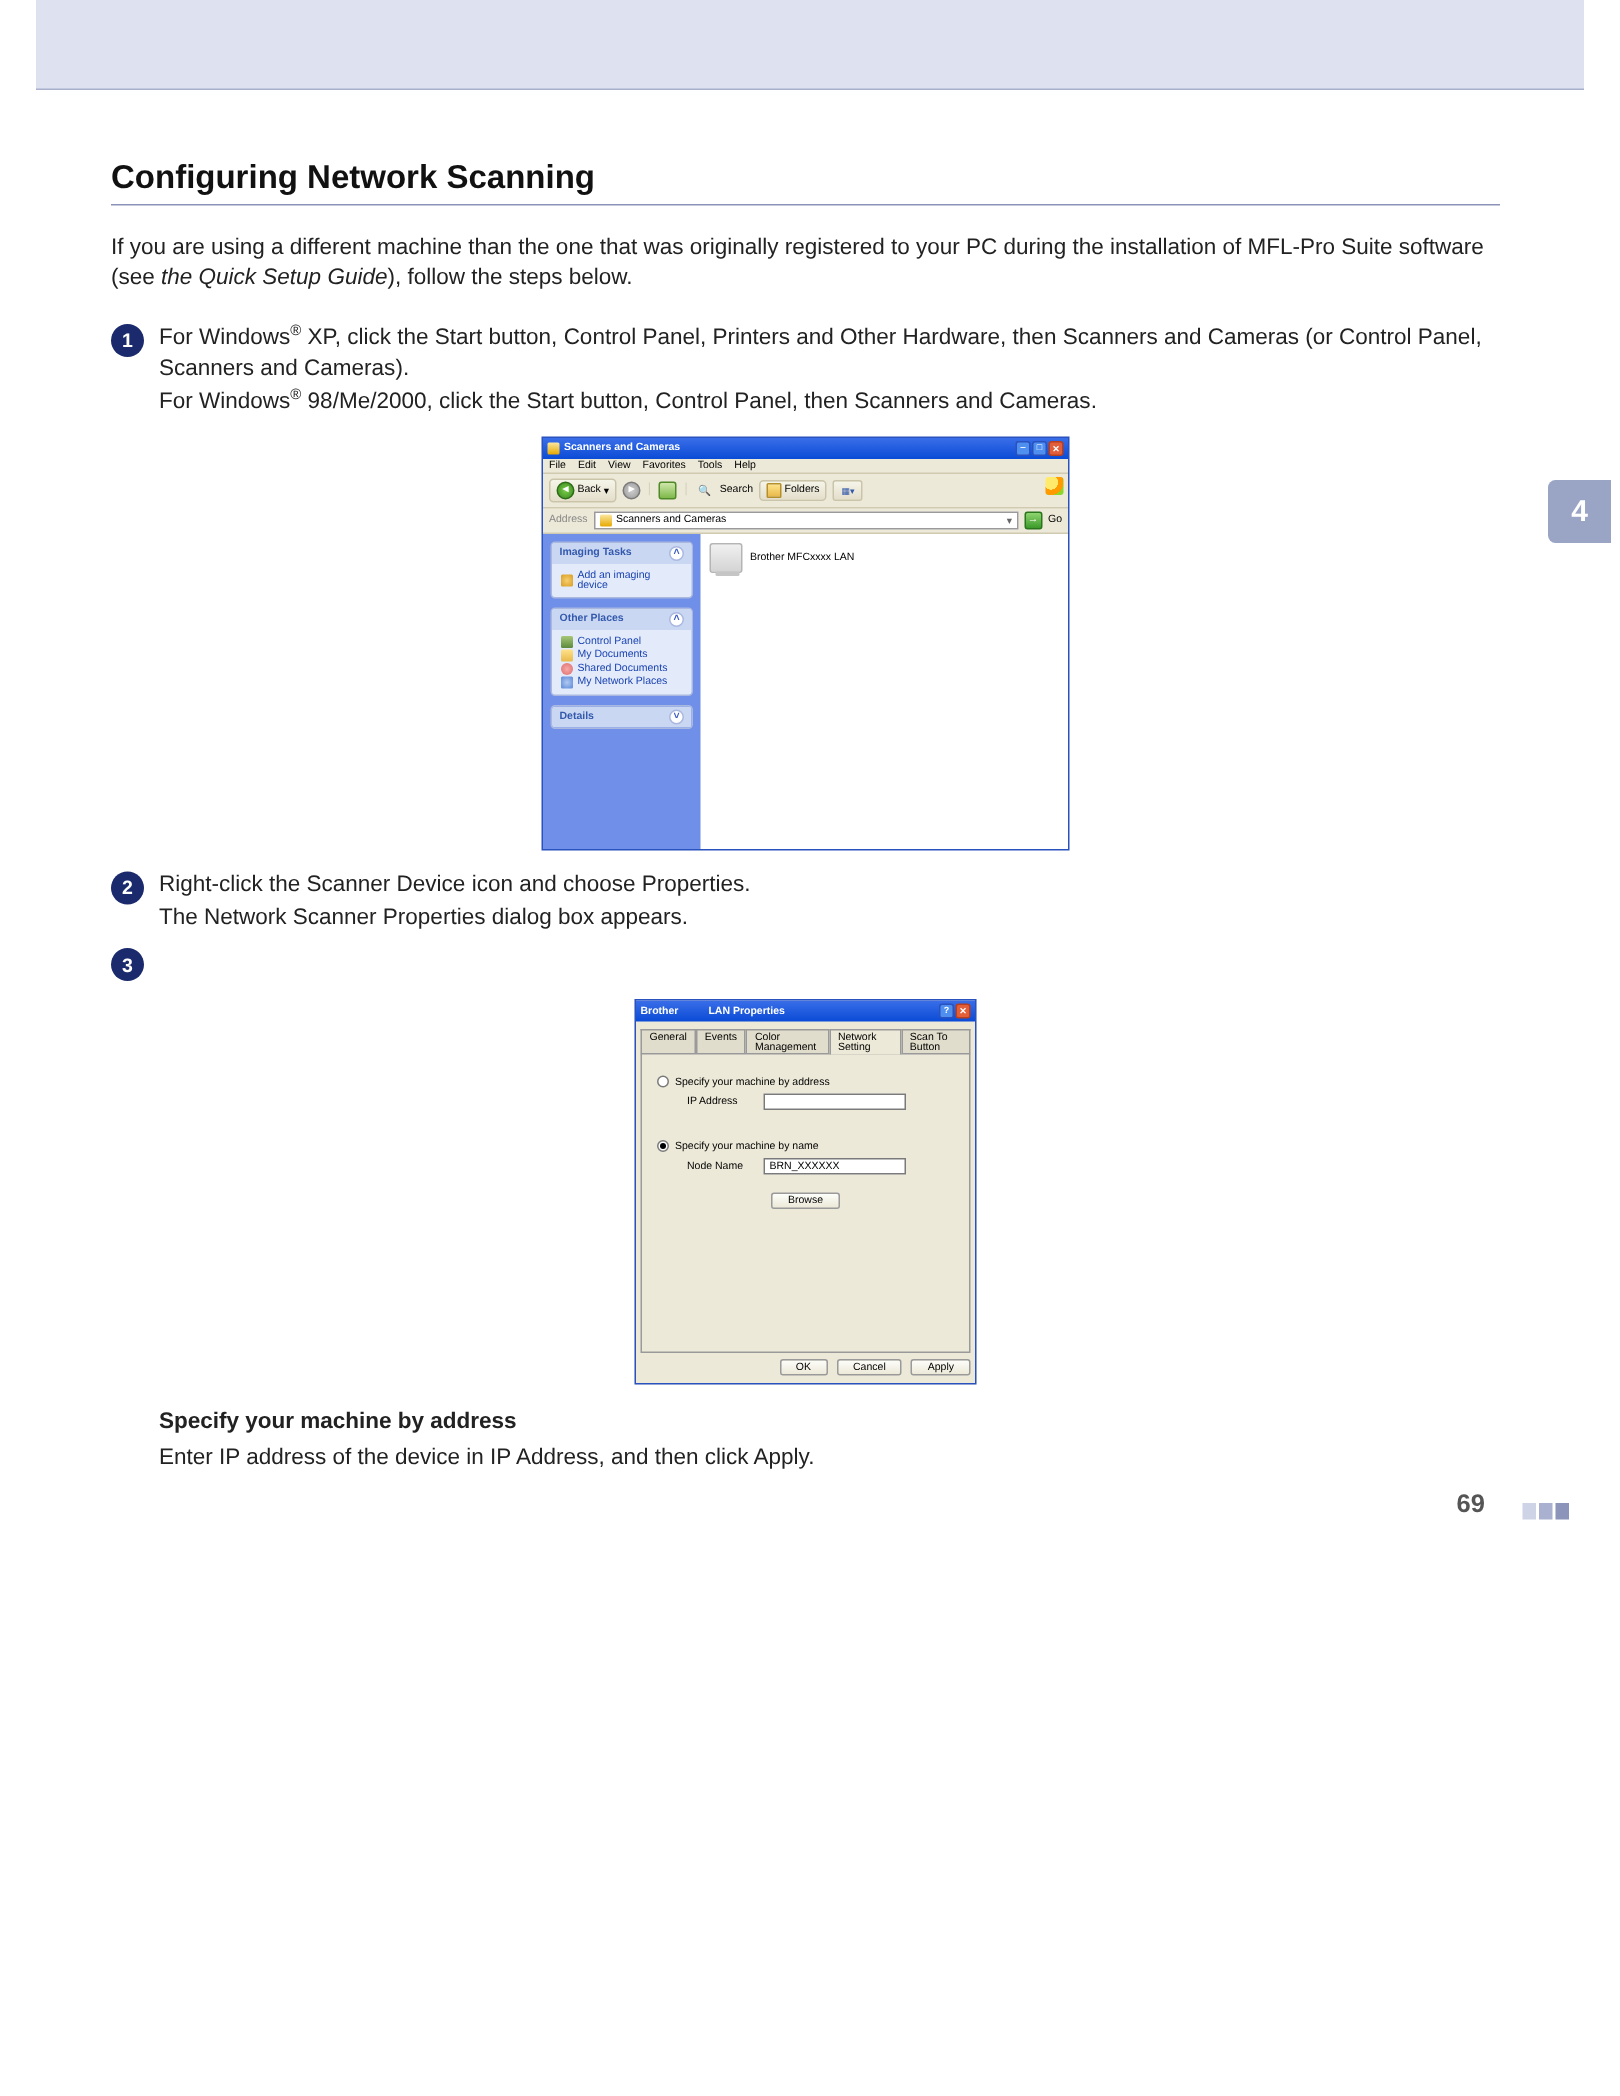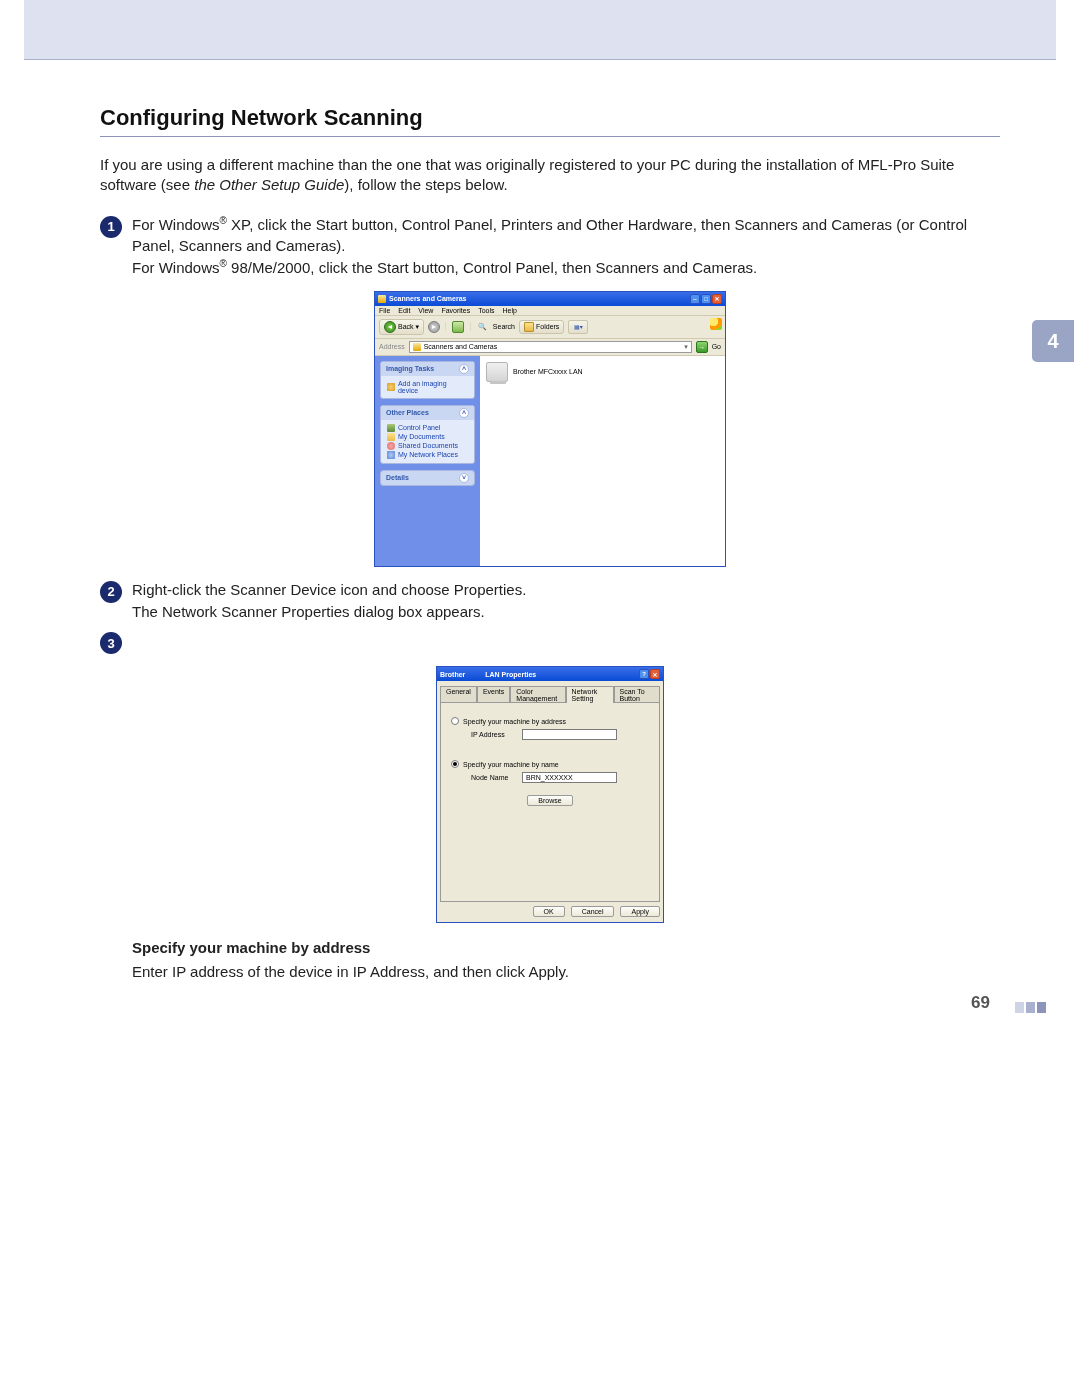--- a/index.html
+++ b/index.html
@@ -22,21 +22,21 @@
     border-bottom: 1px solid #a8b0cc;
     margin: 0 24px 0 24px;
   }
   .header-text {
     text-align: right;
     font-size: 13px;
     color: #444;
     margin: 28px 100px 0 0;
   }
   .main {
-    margin: 0 80px 0 100px;
+    margin: 0 80px 0 74px;
   }
   h1.section-title {
     font-size: 22px;
     font-weight: bold;
     color: #111;
     margin: 45px 0 0 0;
     padding-bottom: 5px;
     border-bottom: 1px solid #8b94b8;
   }
   .intro {
@@ -278,21 +278,21 @@
 <div class="page">
   <div class="top-bar"></div>
 
   <div class="side-tab">4</div>
 
 
   <div class="main">
     <h1 class="section-title">Configuring Network Scanning</h1>
 
     <p class="intro">
-      <span>If you are using a different machine than the one that was originally registered to your PC during the installation of MFL-Pro Suite software (see </span><i>the Other Setup Guide</i><span>), follow the steps below.</span>
+      <span>If you are using a different machine than the one that was originally registered to your PC during the installation of MFL-Pro Suite software (see </span><i>the Quick Setup Guide</i><span>), follow the steps below.</span>
     </p>
 
     <div class="step">
       <div class="step-num">1</div>
       <div class="step-body">
         <span>For Windows</span><span class="sup">®</span><span> XP, click the </span><b>Start</b><span> button, </span><b>Control Panel</b><span>, </span><b>Printers and Other Hardware</b><span>, then </span><b>Scanners and Cameras</b><span> (or </span><b>Control Panel</b><span>, </span><b>Scanners and Cameras</b><span>).</span><br>
         <span>For Windows</span><span class="sup">®</span><span> 98/Me/2000, click the </span><b>Start</b><span> button, </span><b>Control Panel</b><span>, then </span><b>Scanners and Cameras</b><span>.</span>
       </div>
     </div>
 

